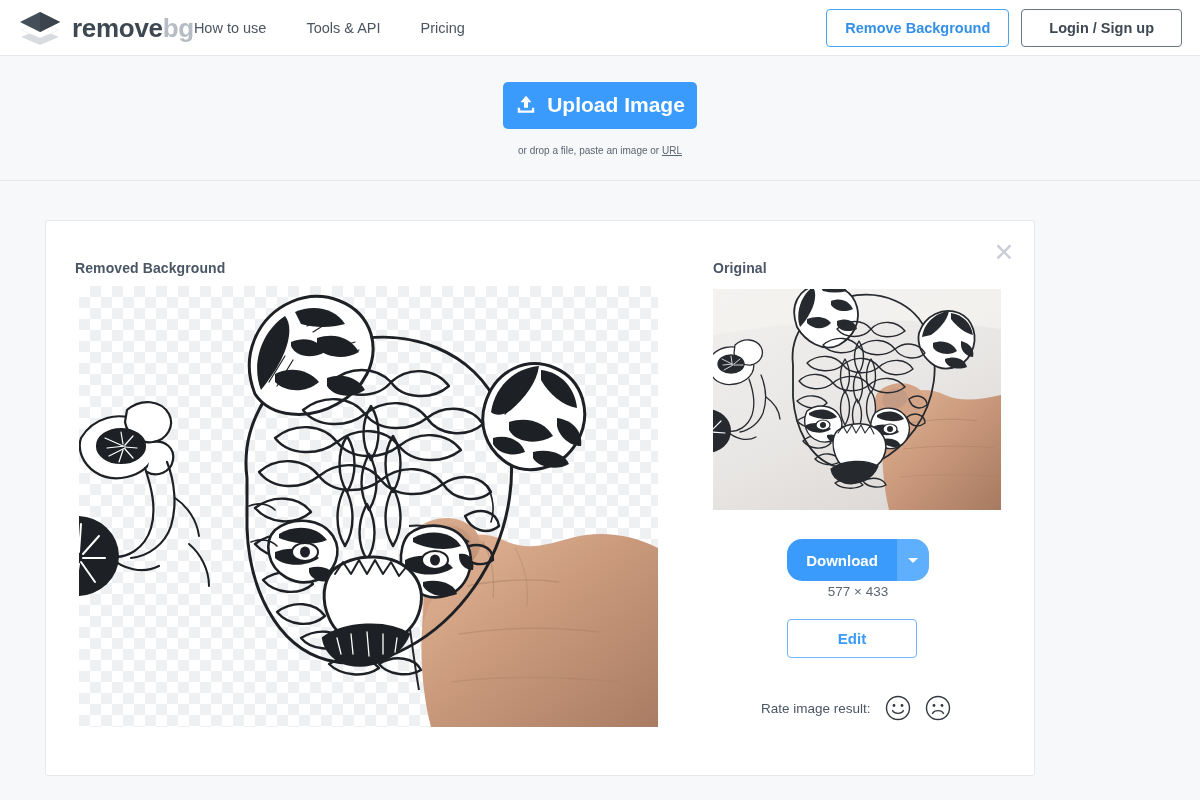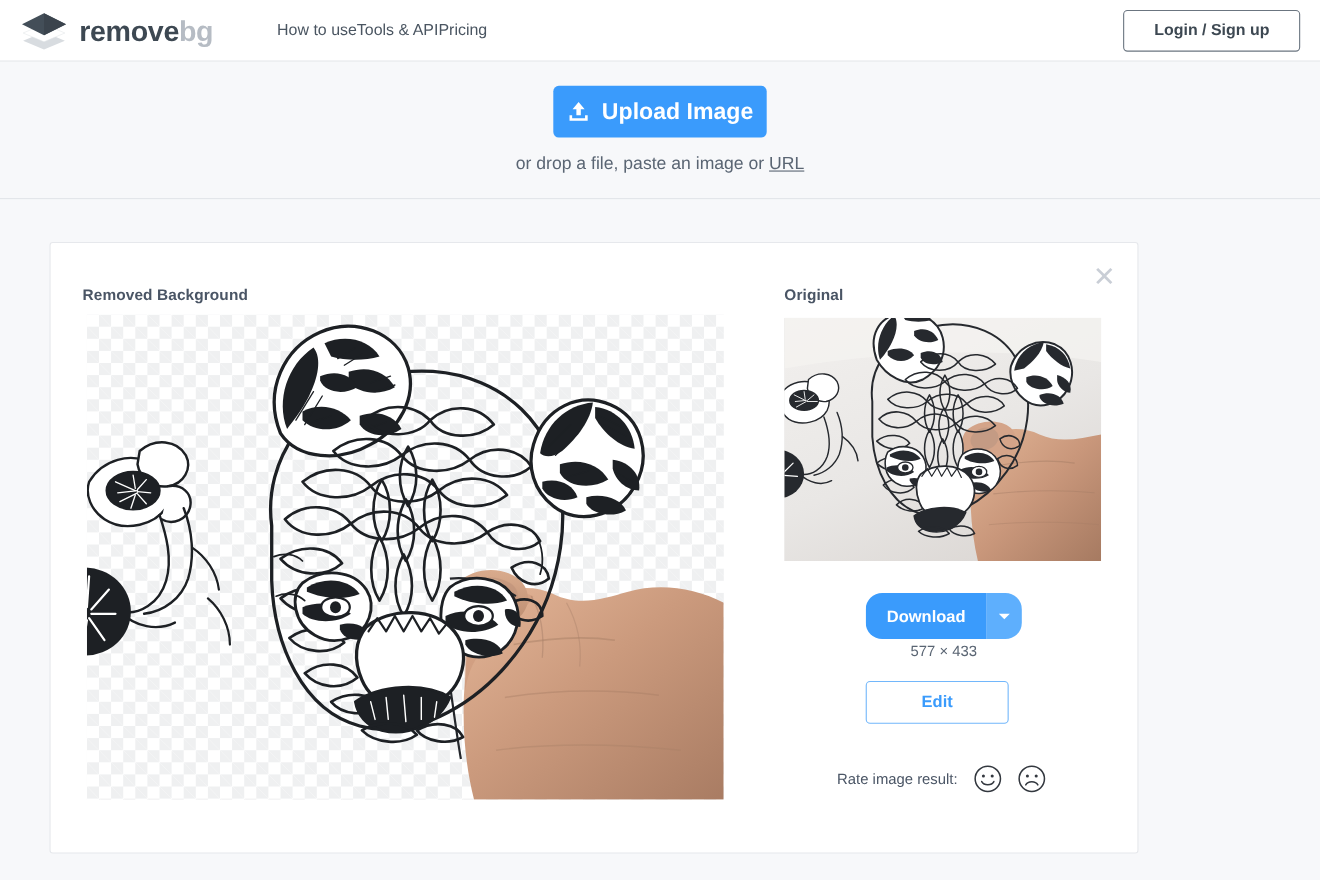--- a/index.html
+++ b/index.html
@@ -36,21 +36,21 @@
     font-weight: bold;
     letter-spacing: -0.3px;
     line-height: 1;
   }
   .brand-remove { color: #3d4852; }
   .brand-bg { color: #b6bcc4; }
 
   .nav {
     display: flex;
     align-items: center;
-    margin-left: 58px;
+    gap: 40px;
   }
   .nav-link {
     font-size: 14.5px;
     color: #4a5561;
     text-decoration: none;
     cursor: pointer;
     white-space: nowrap;
   }
 
   .header-actions {
@@ -111,21 +111,21 @@
     border-radius: 5px;
     color: #fff;
     font-size: 21px;
     font-weight: bold;
     cursor: pointer;
     font-family: "Liberation Sans", sans-serif;
   }
   .upload-icon { width: 22px; height: 22px; display: block; }
   .upload-hint {
     margin-top: 16px;
-    font-size: 16px;
+    font-size: 10px;
     color: #5a6573;
   }
   .upload-hint a {
     color: #5a6573;
     text-decoration: underline;
     cursor: pointer;
   }
 
   
   .result-card {
@@ -292,20 +292,21 @@
     </span>
   </div>
 
   <nav class="nav">
     <a class="nav-link">How to use</a>
     <a class="nav-link">Tools &amp; API</a>
     <a class="nav-link">Pricing</a>
   </nav>
 
   <div class="header-actions">
+    <button class="btn-outline-blue">Remove Background</button>
     <button class="btn-outline-gray">Login / Sign up</button>
   </div>
 </div>
 
 <div class="upload-bar">
   <button class="upload-btn">
     <svg class="upload-icon" viewBox="0 0 24 24">
       <path d="M12 2 L18 9 L14.2 9 L14.2 15 L9.8 15 L9.8 9 L6 9 Z" fill="#ffffff"></path>
       <path d="M3 15 L3 20.5 L21 20.5 L21 15 L18.4 15 L18.4 18 L5.6 18 L5.6 15 Z" fill="#ffffff"></path>
     </svg>

